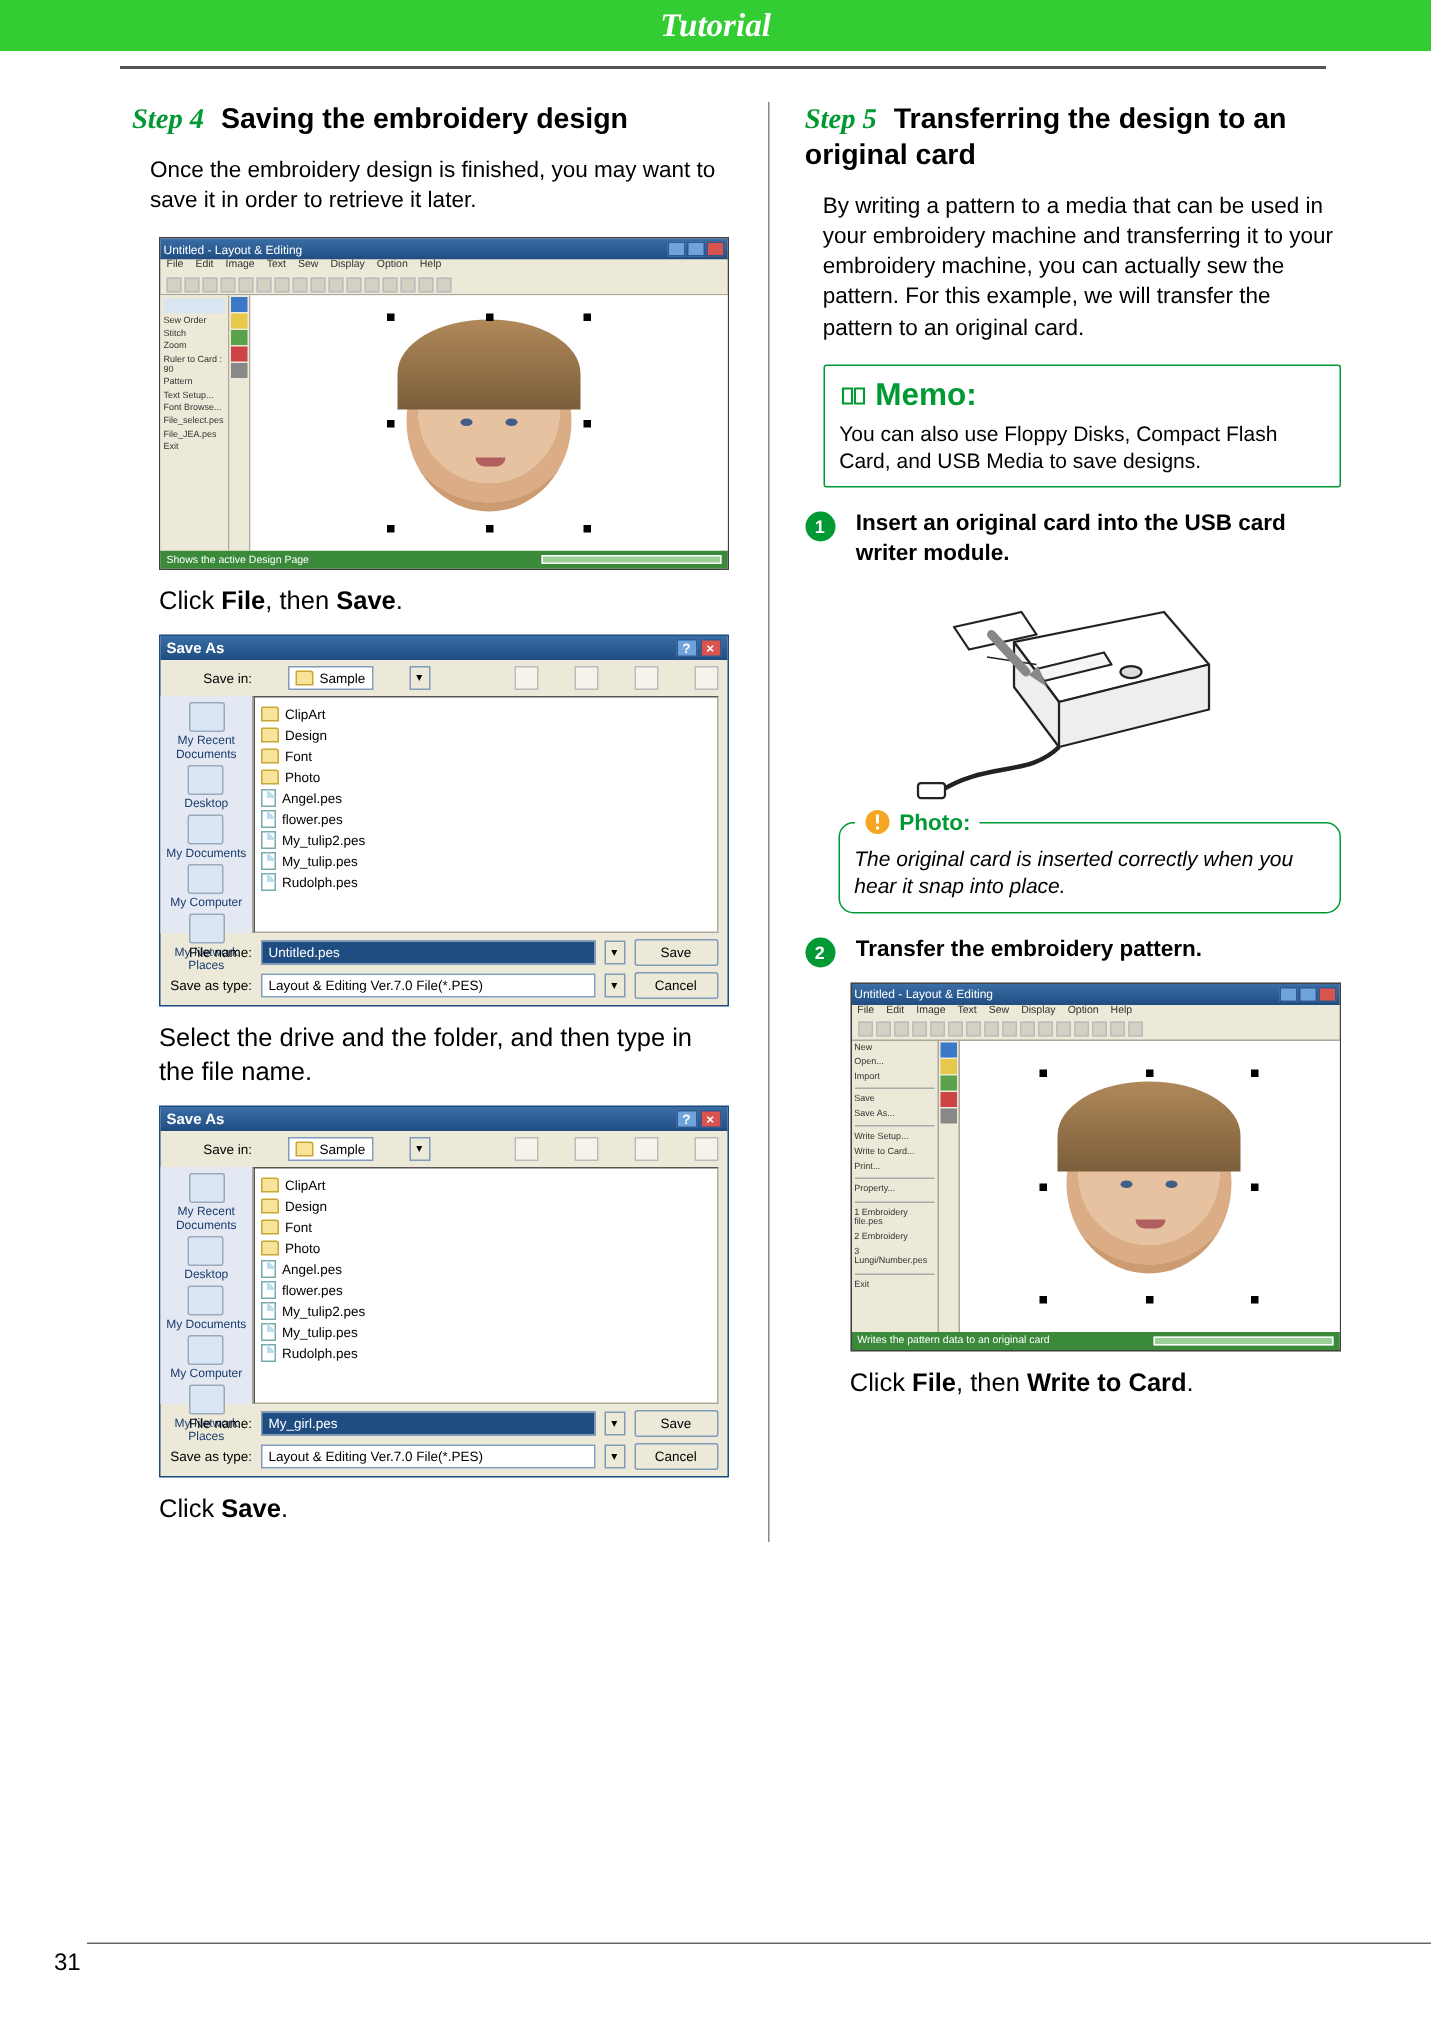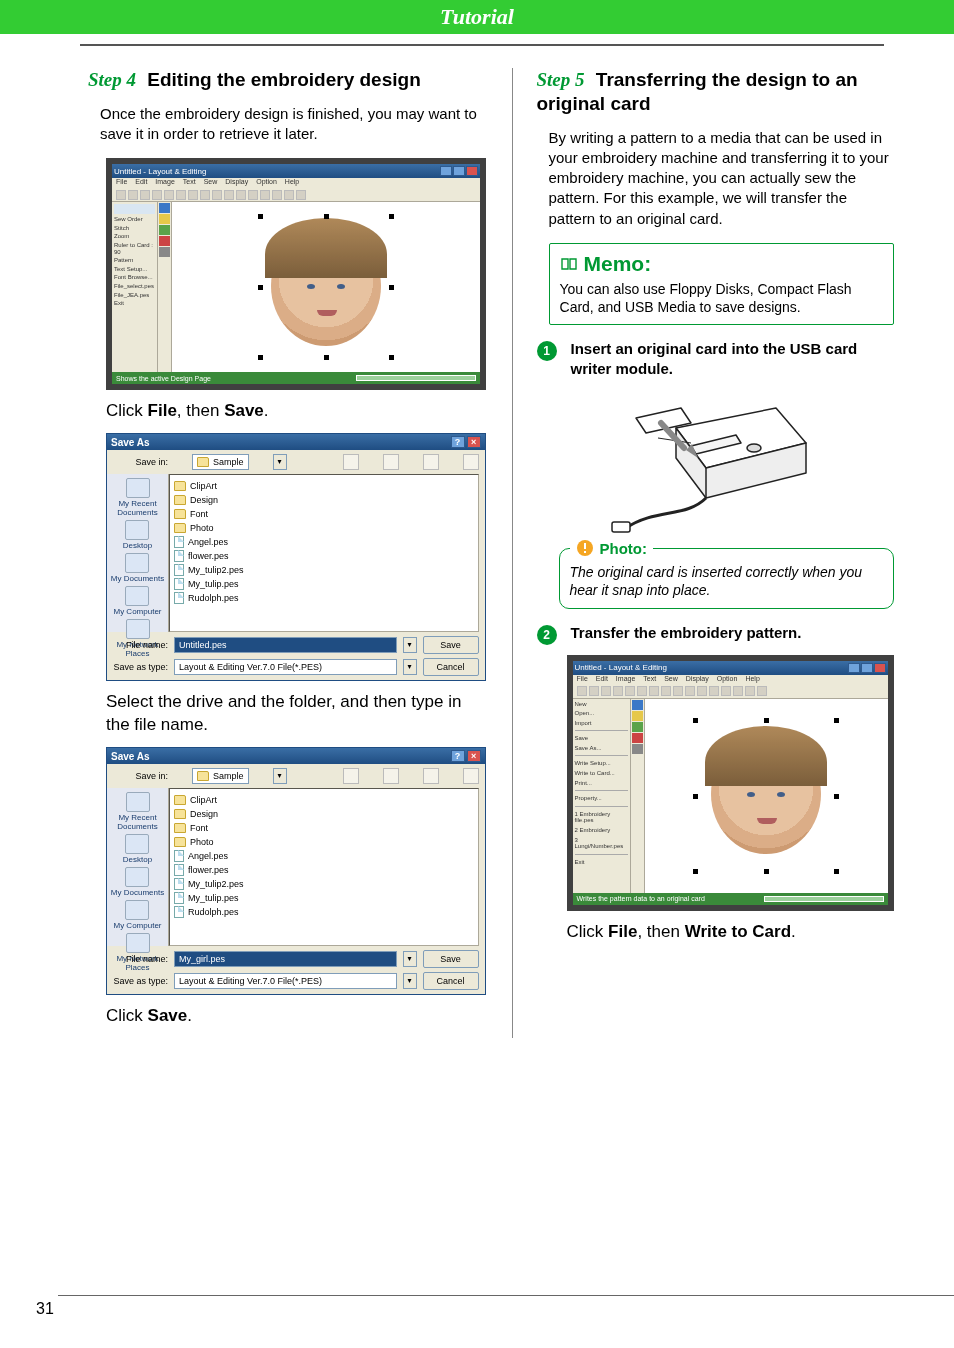--- a/index.html
+++ b/index.html
@@ -134,21 +134,21 @@
   }
   .bullet-text {
     font-size: 15px;
     font-weight: bold;
     line-height: 1.3;
   }
 
   
   .app-window {
     margin: 0 2px 10px 18px;
-    border: 6px solid #404040;
+    border: 1px solid #404040;
     font-size: 9px;
     background: #ece9d8;
   }
   .app-titlebar {
     height: 14px;
     background: linear-gradient(#3a6ea5, #1f4d82);
     display: flex;
     justify-content: space-between;
     align-items: center;
     padding: 0 2px;
@@ -320,21 +320,21 @@
   <span>Tutorial</span>
 </div>
 <div class="hr-top"></div>
 
 <div class="columns">
 
   <div class="col">
 
     <div class="step-heading">
       <span class="step-label">Step 4</span>
-      <span>Editing the embroidery design</span>
+      <span>Saving the embroidery design</span>
     </div>
 
     <p class="intro">Once the embroidery design is finished, you may want to save it in order to retrieve it later.</p>
 
     <div class="app-window">
       <div class="app-titlebar">
         <span class="tb-text">Untitled - Layout &amp; Editing</span>
         <div class="tb-btns">
           <div class="tb-btn"></div>
           <div class="tb-btn"></div>

